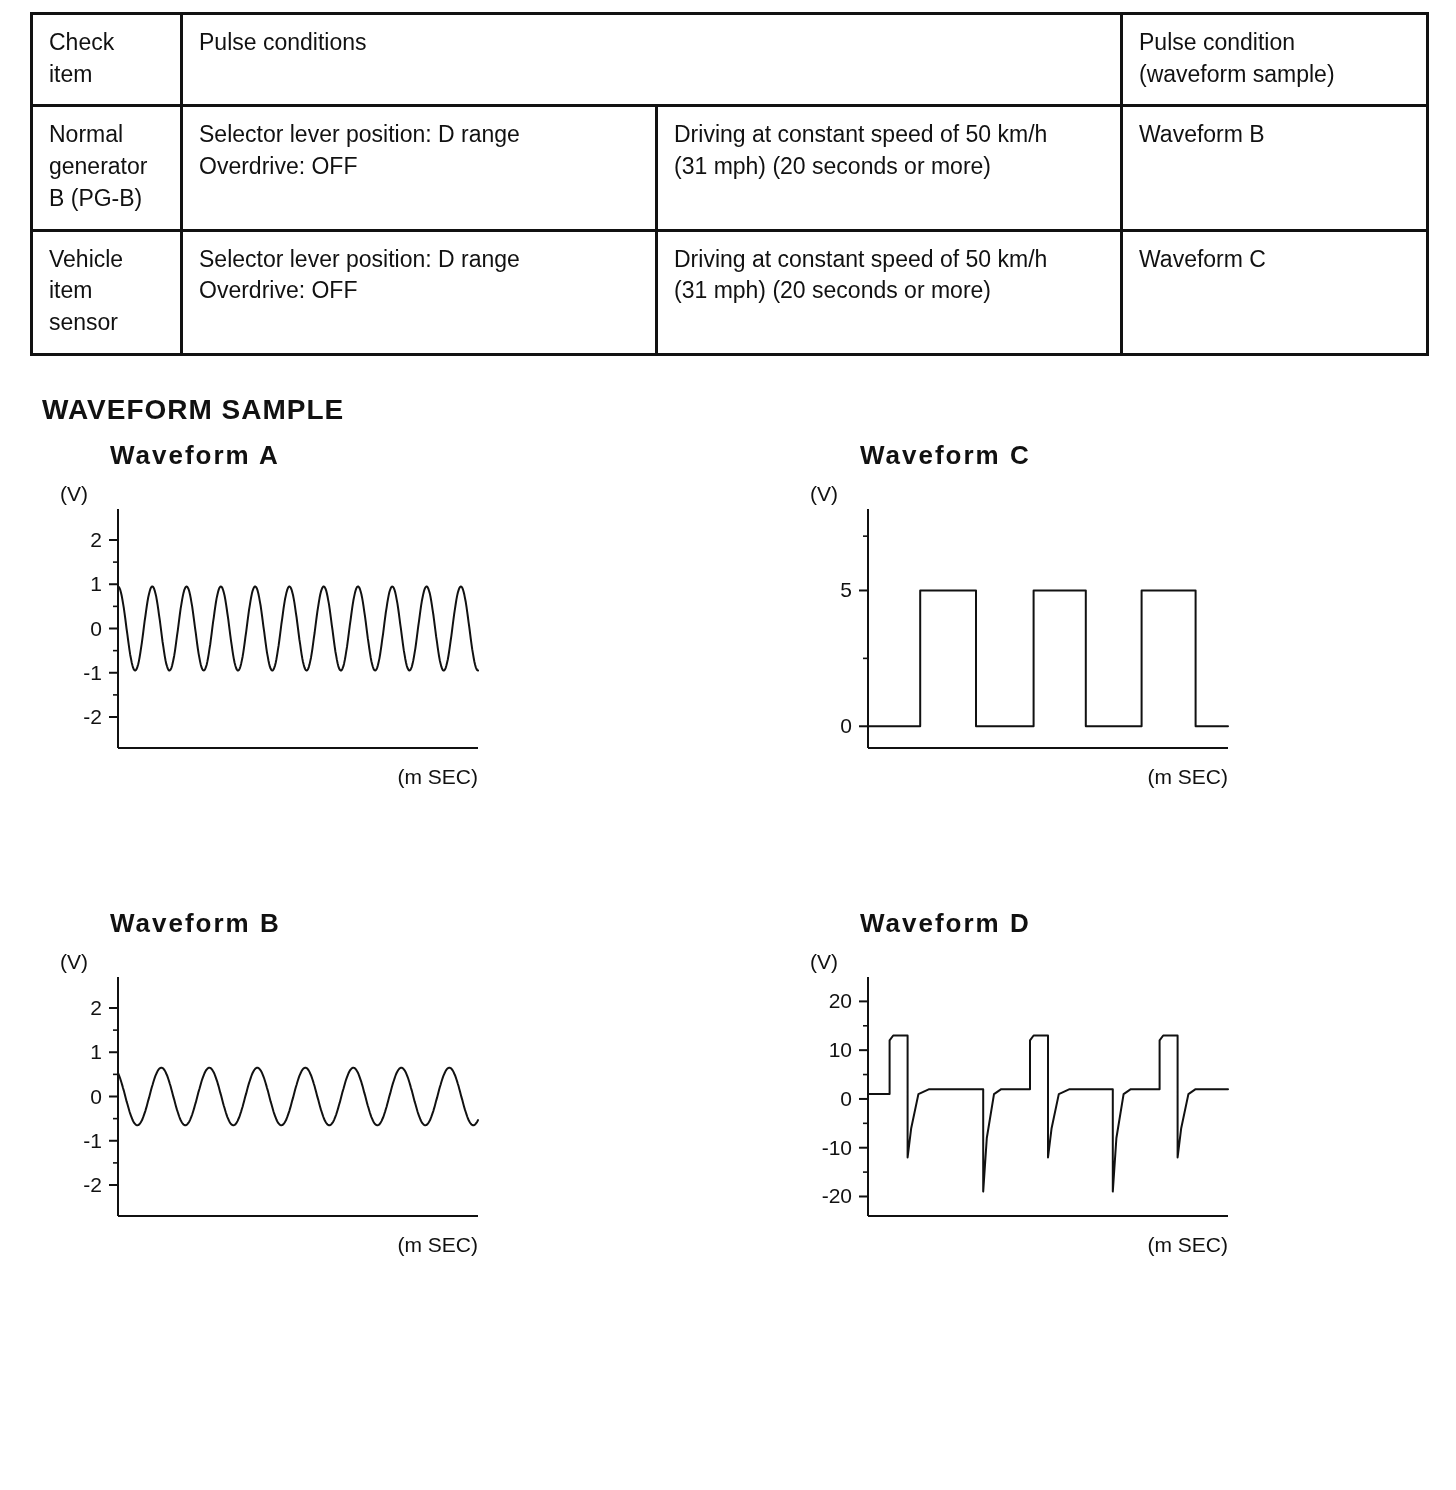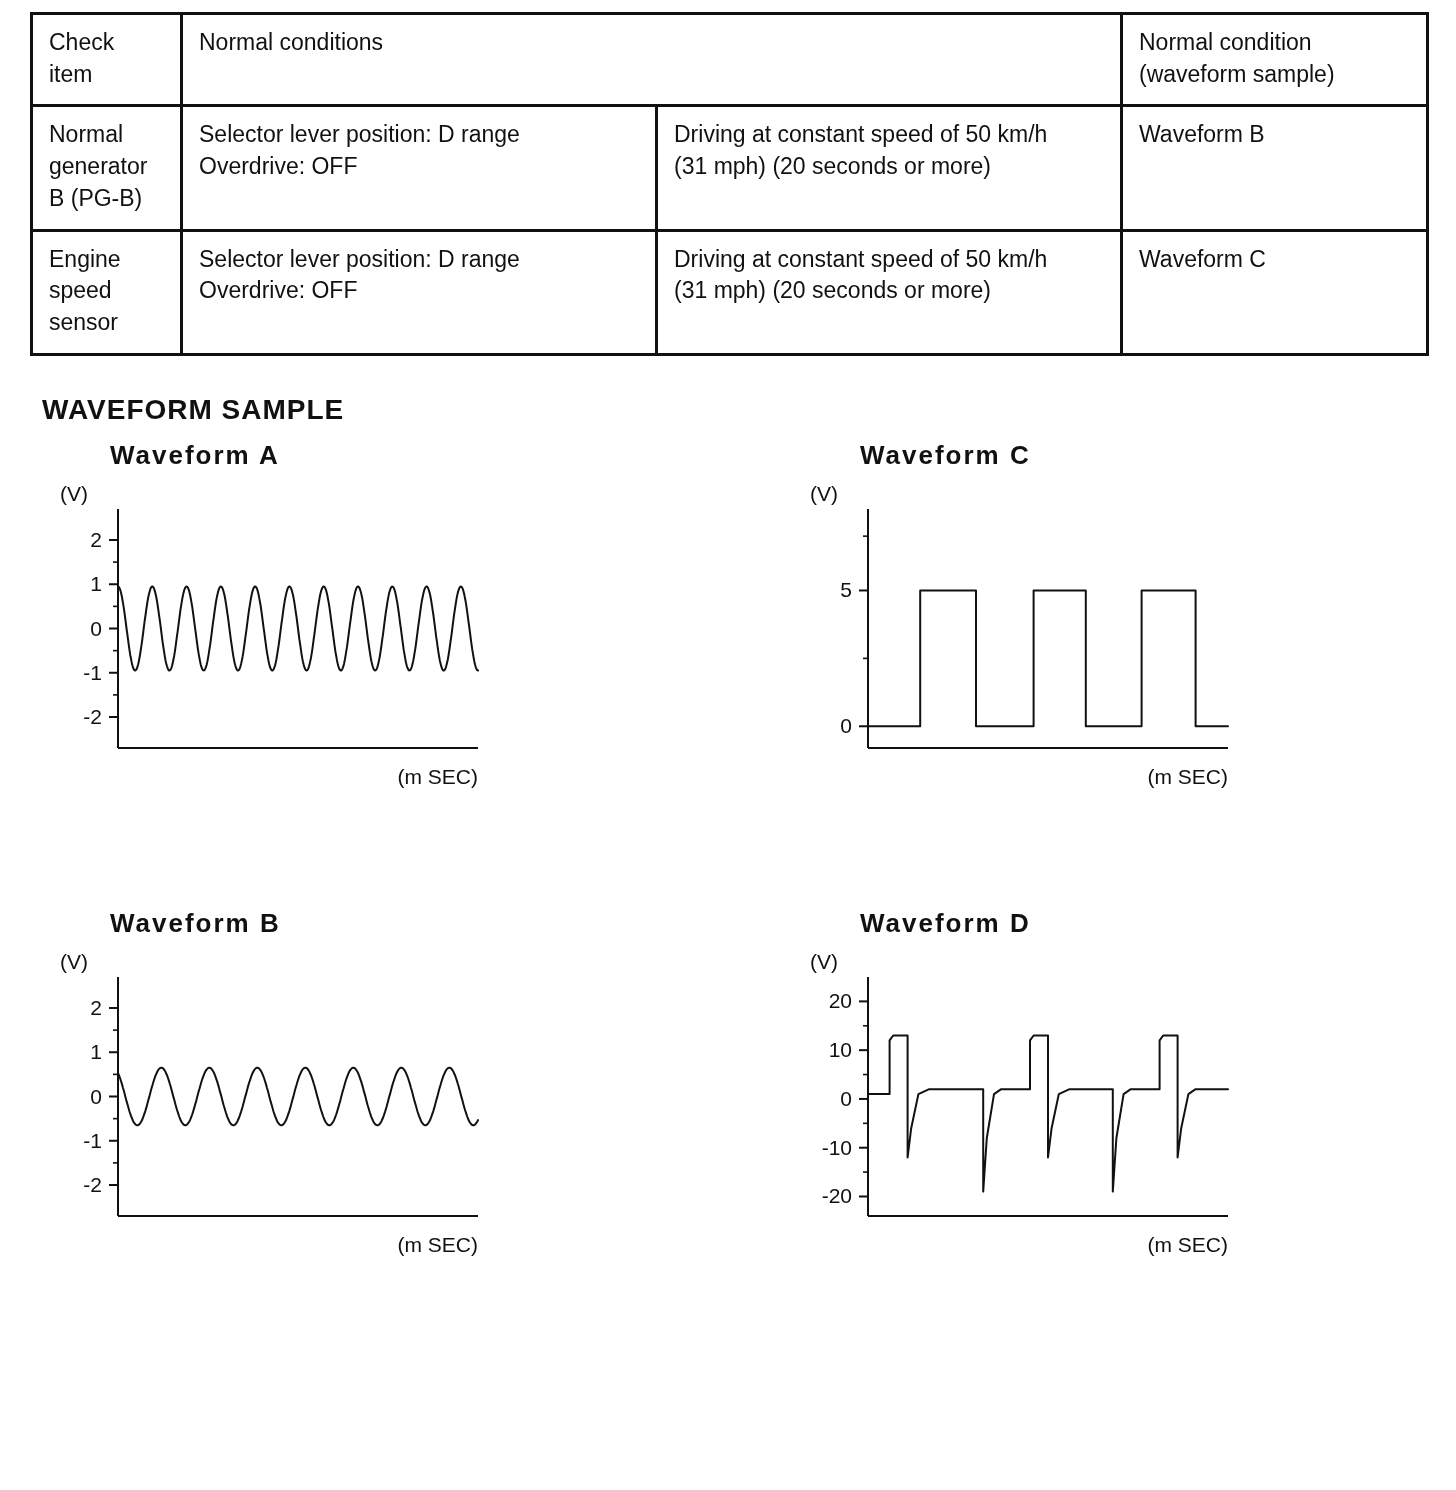--- a/index.html
+++ b/index.html
@@ -67,34 +67,34 @@
     <colgroup>
       <col class="c1">
         <col class="c2">
         <col class="c3">
         <col class="c4">
     </colgroup>
     <tbody>
       <tr>
         <td>Check
 item</td>
-        <td colspan="2">Normal conditions</td>
-        <td>Normal condition
+        <td colspan="2">Pulse conditions</td>
+        <td>Pulse condition
 (waveform sample)</td>
       </tr>
       <tr>
         <td>Normal generator B (PG-B)</td>
         <td>Selector lever position: D range
 Overdrive: OFF</td>
         <td>Driving at constant speed of 50 km/h
 (31 mph) (20 seconds or more)</td>
         <td>Waveform B</td>
       </tr>
       <tr>
-        <td>Engine speed sensor</td>
+        <td>Vehicle item sensor</td>
         <td>Selector lever position: D range
 Overdrive: OFF</td>
         <td>Driving at constant speed of 50 km/h
 (31 mph) (20 seconds or more)</td>
         <td>Waveform C</td>
       </tr>
     </tbody>
   </table>
 
   <div class="section-title">WAVEFORM SAMPLE</div>

